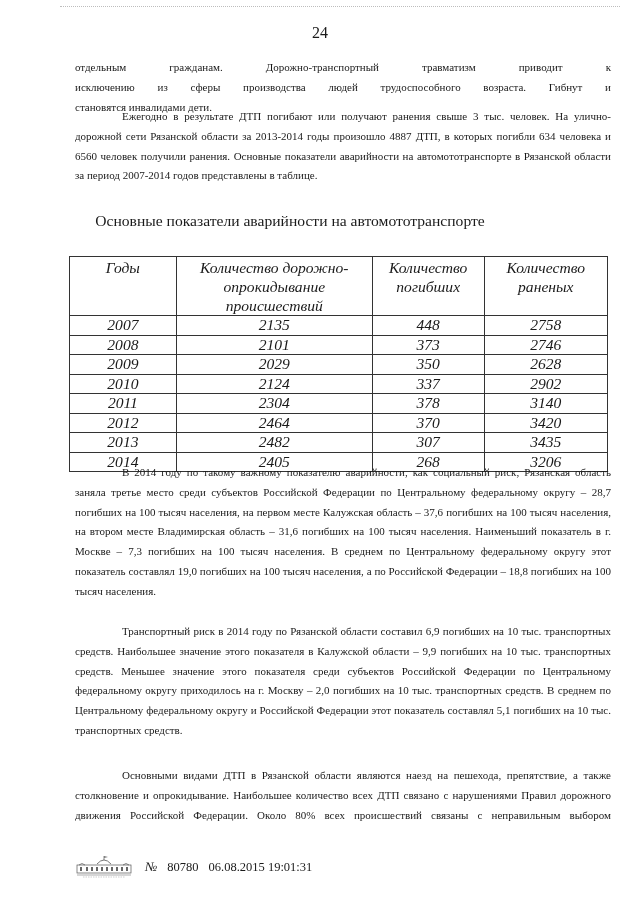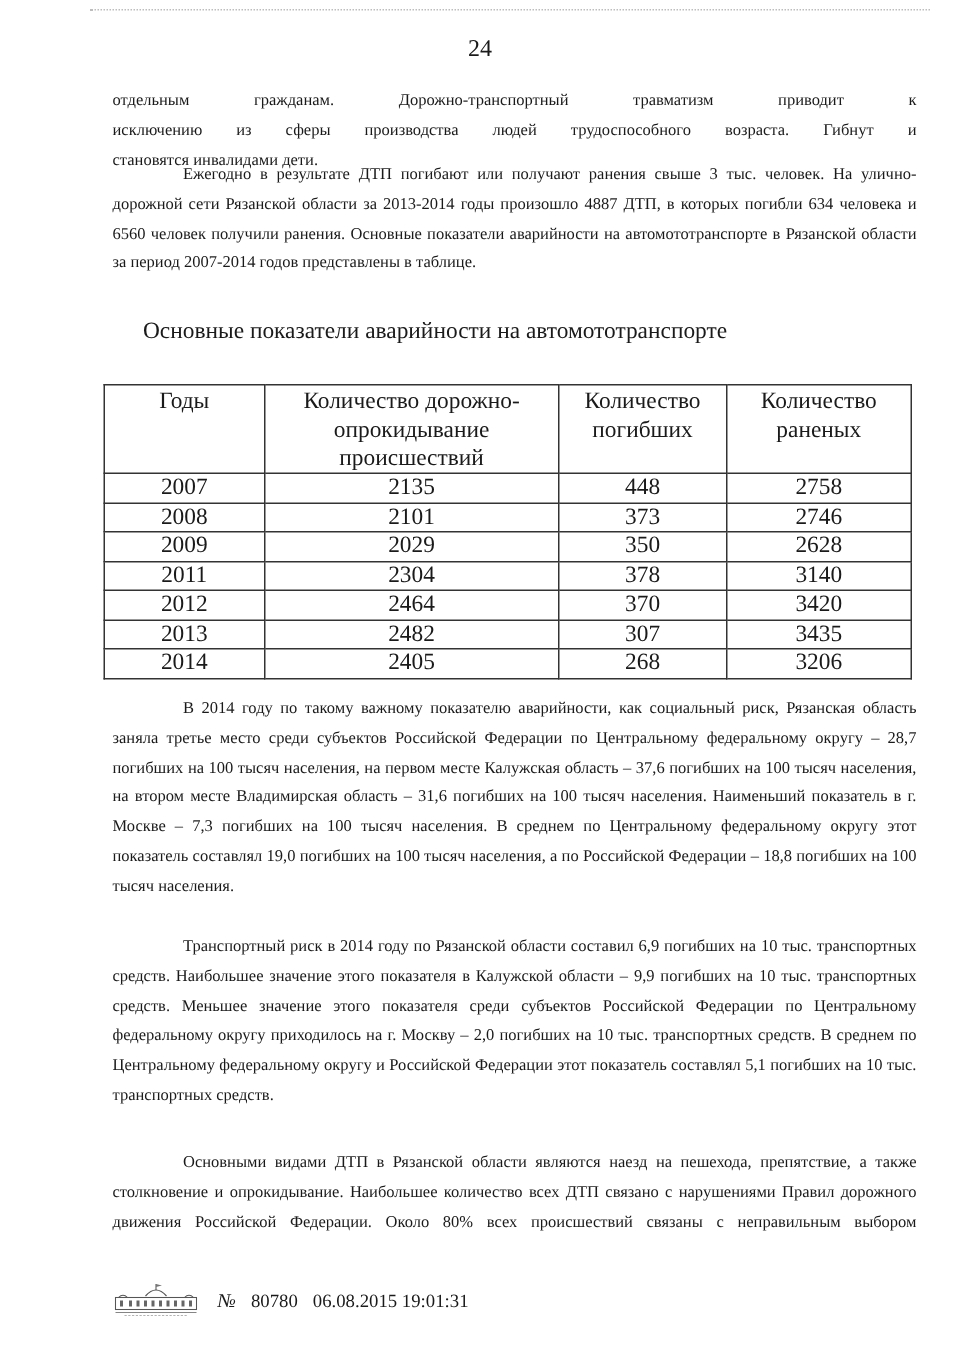--- a/index.html
+++ b/index.html
@@ -28,21 +28,21 @@
     .caption {
       position: absolute; left: 0; width: 580px; text-align: center;
       font-size: 15.6px; line-height: 20px;
     }
     table.data-table {
       position: absolute; left: 69px; top: 256px; width: 539px;
       border-collapse: collapse; font-size: 15.6px;
     }
     table.data-table th, table.data-table td {
       border: 1px solid #333; padding: 0; text-align: center; vertical-align: top;
-      font-weight: normal; line-height: 18.5px;
+      font-weight: normal; line-height: 18.5px; font-style: italic;
     }
     table.data-table th { height: 51px; padding-top: 1px; line-height: 19px; }
     table.data-table td { height: 18px; }
     .col-years { width: 115px; }
     .col-dtp { width: 207px; }
     .col-dead { width: 115px; }
     .col-injured { width: 128px; }
     .footer {
       position: absolute; left: 75px; top: 855px; height: 24px;
       display: flex; align-items: center; gap: 10px; font-size: 12.5px;
@@ -105,20 +105,26 @@
       <td>373</td>
       <td>2746</td>
     </tr>
     <tr>
       <td>2009</td>
       <td>2029</td>
       <td>350</td>
       <td>2628</td>
     </tr>
     <tr>
+      <td>2010</td>
+      <td>2124</td>
+      <td>337</td>
+      <td>2902</td>
+    </tr>
+    <tr>
       <td>2011</td>
       <td>2304</td>
       <td>378</td>
       <td>3140</td>
     </tr>
     <tr>
       <td>2012</td>
       <td>2464</td>
       <td>370</td>
       <td>3420</td>

